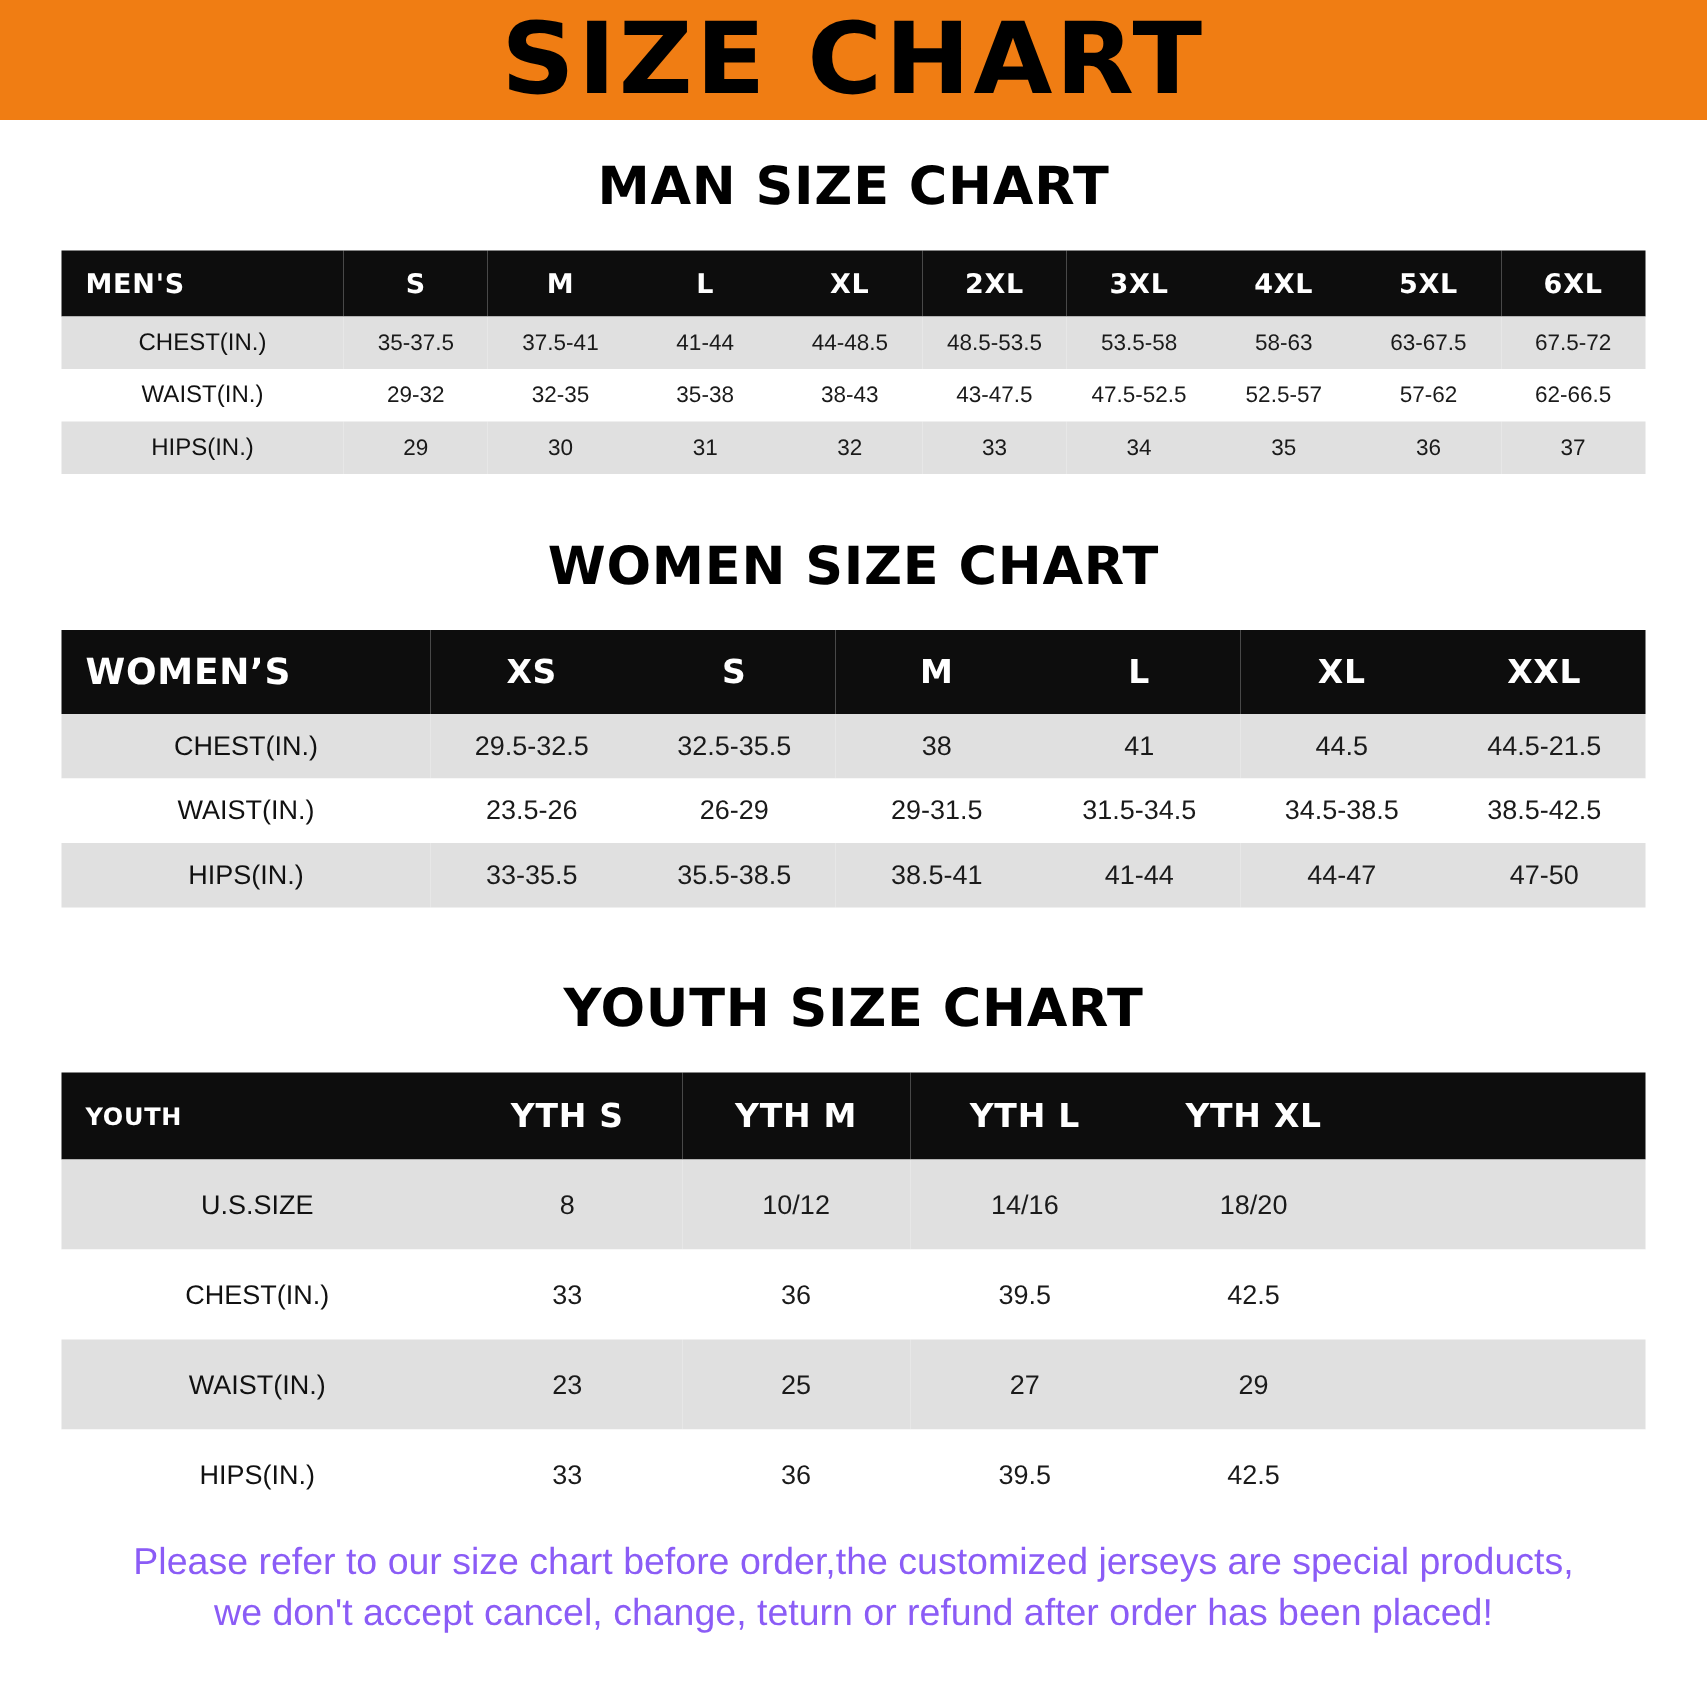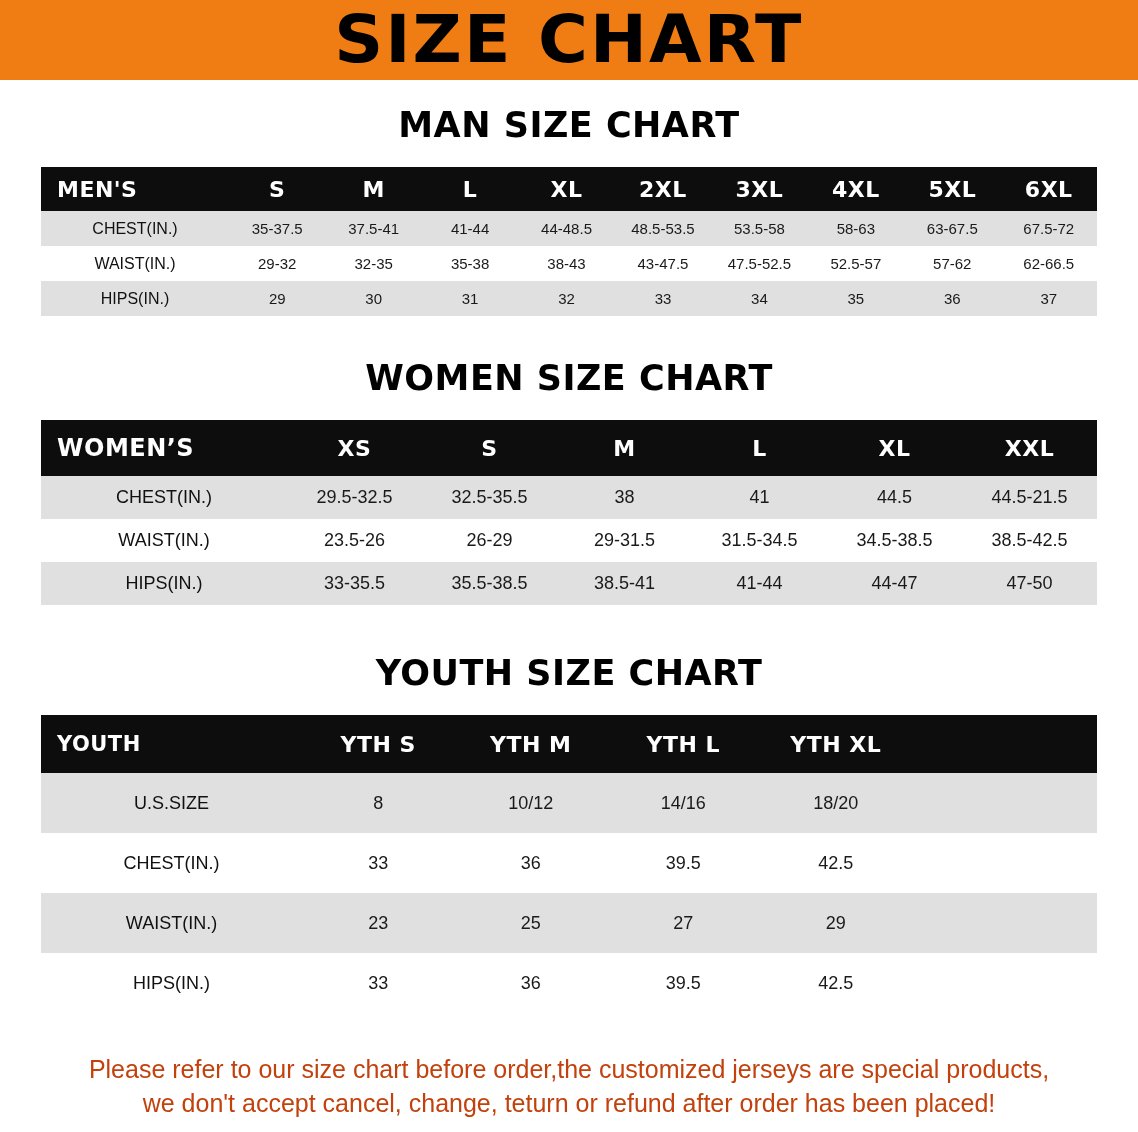--- a/index.html
+++ b/index.html
@@ -94,45 +94,45 @@
   table.size-table tbody td.rowlabel {
     text-align: center;
     font-size: 17px;
     color: #111111;
   }
   table.size-table tbody td {
     font-size: 17px;
   }
 
   
-  #man-table thead th { font-size: 22px; }
+  #man-table thead th { font-size: 18px; }
   #man-table tbody td { font-size: 15px; }
   #man-table tbody td.rowlabel { font-size: 16px; }
 
   
   #women-table thead tr { height: 56px; }
   #women-table thead th { height: 56px; font-size: 22px; }
   #women-table thead th.corner { font-size: 24px; }
   #women-table tbody tr { height: 43px; }
   #women-table tbody td { font-size: 18px; }
   #women-table tbody td.rowlabel { font-size: 18px; }
 
   
   #youth-table thead tr { height: 58px; }
   #youth-table thead th { height: 58px; font-size: 22px; }
-  #youth-table thead th.corner { font-size: 21px; margin-top: 34px; }
+  #youth-table thead th.corner { font-size: 16px; margin-top: 34px; }
   #youth-table tbody tr { height: 60px; }
   #youth-table tbody td { font-size: 18px; }
   #youth-table tbody td.rowlabel { font-size: 18px; }
 
   
   .note {
-    margin: 40px auto 0 auto;
+    margin: 12px auto 0 auto;
     width: 1060px;
-    color: #c2410c;
+    color: #8b5cf6;
     font-family: "Liberation Sans", sans-serif;
     font-size: 25px;
     line-height: 1.35;
     text-align: center;
   }
   .note-line { display: block; }
 </style>
 </head>
 <body>
 

